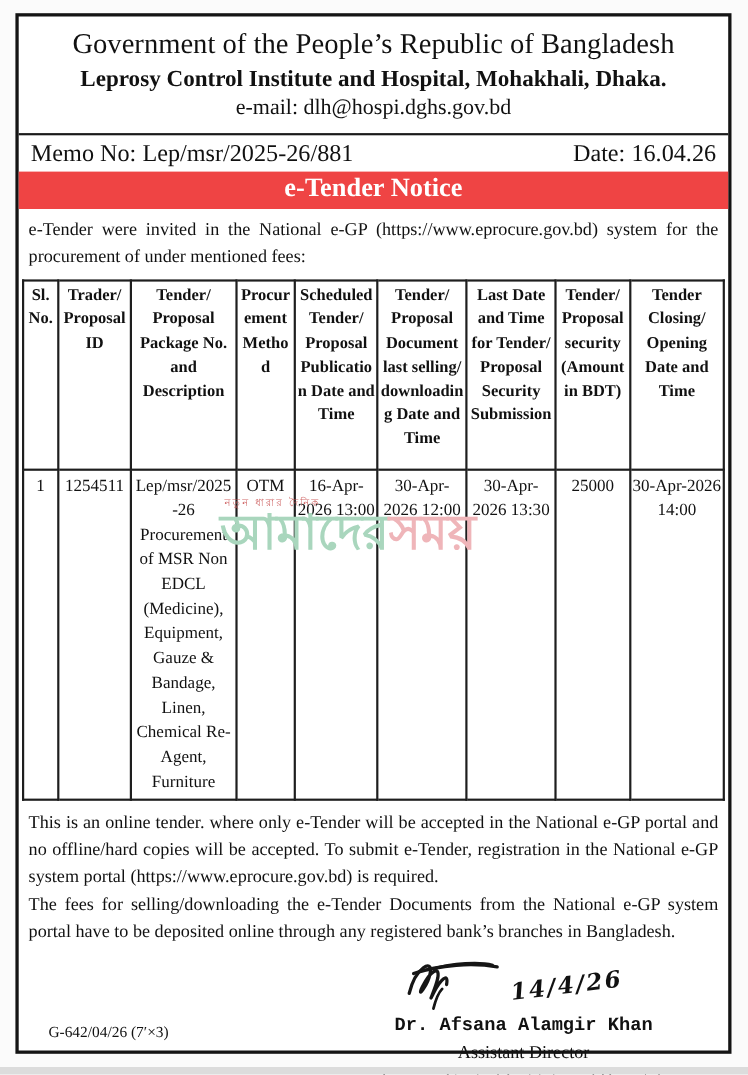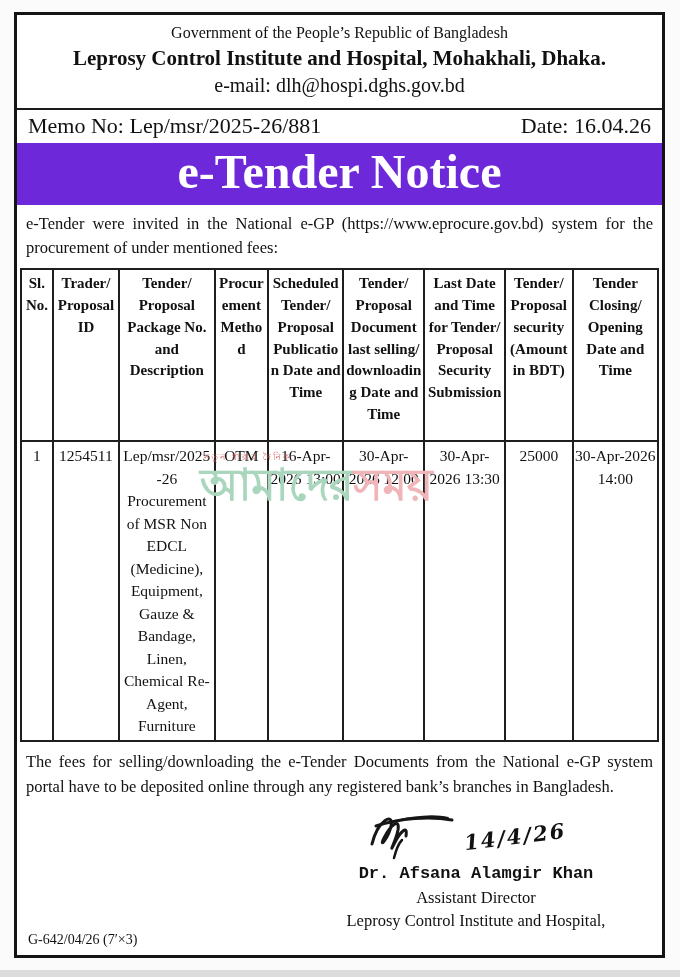--- a/index.html
+++ b/index.html
@@ -19,31 +19,31 @@
     position: absolute; left: 14px; top: 12px;
     width: 651px; height: 946px;
     border: 3px solid #141414;
     background: #ffffff;
   }
   .header-box {
     text-align: center;
     padding: 7px 6px 9px;
     border-bottom: 2px solid #1a1a1a;
   }
-  .gov-line   { font-size: 16px; font-weight: normal; line-height: 1.35; }
+  .gov-line   { font-size: 26px; font-weight: normal; line-height: 1.35; }
   .org-line   { font-size: 21px; font-weight: bold;   line-height: 1.35; }
   .email-line { font-size: 20px; font-weight: normal; line-height: 1.35; }
   .memo-row {
     display: flex; justify-content: space-between; align-items: center;
     padding: 3px 11px 4px; font-size: 22px;
   }
   .banner {
-    background: #6d28d9; color: #ffffff;
+    background: #ef4444; color: #ffffff;
     text-align: center; font-weight: bold;
-    font-size: 48px; line-height: 1.18;
+    font-size: 24px; line-height: 1.18;
     padding: 1px 0 4px;
   }
   .intro {
     font-size: 16.5px; line-height: 1.48;
     padding: 7px 9px 8px; text-align: justify;
   }
   table.tender {
     border-collapse: collapse;
     margin: 0 3px; width: calc(100% - 6px);
     table-layout: fixed;
@@ -85,21 +85,21 @@
   .scribble-svg { position: absolute; left: 58px; top: 0; }
   .hand-date {
     position: absolute; left: 158px; top: 14px;
     font-size: 21px; font-style: italic; font-weight: bold;
     transform: rotate(-7deg); letter-spacing: 2px;
     font-family: "DejaVu Serif", serif;
   }
   .sig-name  { font-size: 17px; font-weight: bold; line-height: 1.4; font-family: Liberation Mono, monospace; }
   .sig-title, .sig-org, .sig-loc { font-size: 16.5px; line-height: 1.4; }
   .footer-ref {
-    position: absolute; left: 11px; bottom: 7px;
+    position: absolute; left: 27px; bottom: 7px;
     font-size: 14px;
   }
 </style>
 </head>
 <body>
 
 <div class="doc">
 
   <div class="header-box">
     <div class="gov-line">Government of the People’s Republic of Bangladesh</div>
@@ -155,20 +155,21 @@
       </tr>
     </tbody>
   </table>
 
   <div class="watermark">
     <span class="wm-tagline">নতুন ধারার দৈনিক</span>
     <span class="wm-logo"><span class="wm-green">আমাদের</span><span class="wm-pink">সময়</span></span>
   </div>
 
   <div class="notes">
+    <p>This is an online tender. where only e-Tender will be accepted in the National e-GP portal and no offline/hard copies will be accepted. To submit e-Tender, registration in the National e-GP system portal (https://www.eprocure.gov.bd) is required.</p>
     <p>The fees for selling/downloading the e-Tender Documents from the National e-GP system portal have to be deposited online through any registered bank’s branches in Bangladesh.</p>
   </div>
 
   <div class="sig-area">
     <div class="scribble-wrap">
       <svg class="scribble-svg" width="110" height="50" viewBox="0 0 110 50">
         <path d="M8 34 C 14 10, 30 2, 27 16 C 25 27, 14 40, 20 28 C 27 14, 36 8, 34 20 C 32 30, 24 46, 30 34 C 36 22, 44 14, 42 26" fill="none" stroke="#161616" stroke-width="3" stroke-linecap="round"></path>
         <path d="M12 16 C 36 8, 66 6, 88 10" fill="none" stroke="#161616" stroke-width="3" stroke-linecap="round"></path>
         <path d="M28 12 C 48 6, 72 5, 84 8" fill="none" stroke="#161616" stroke-width="2" stroke-linecap="round"></path>
         <path d="M30 48 C 32 40, 34 34, 38 30" fill="none" stroke="#161616" stroke-width="2.5" stroke-linecap="round"></path>

